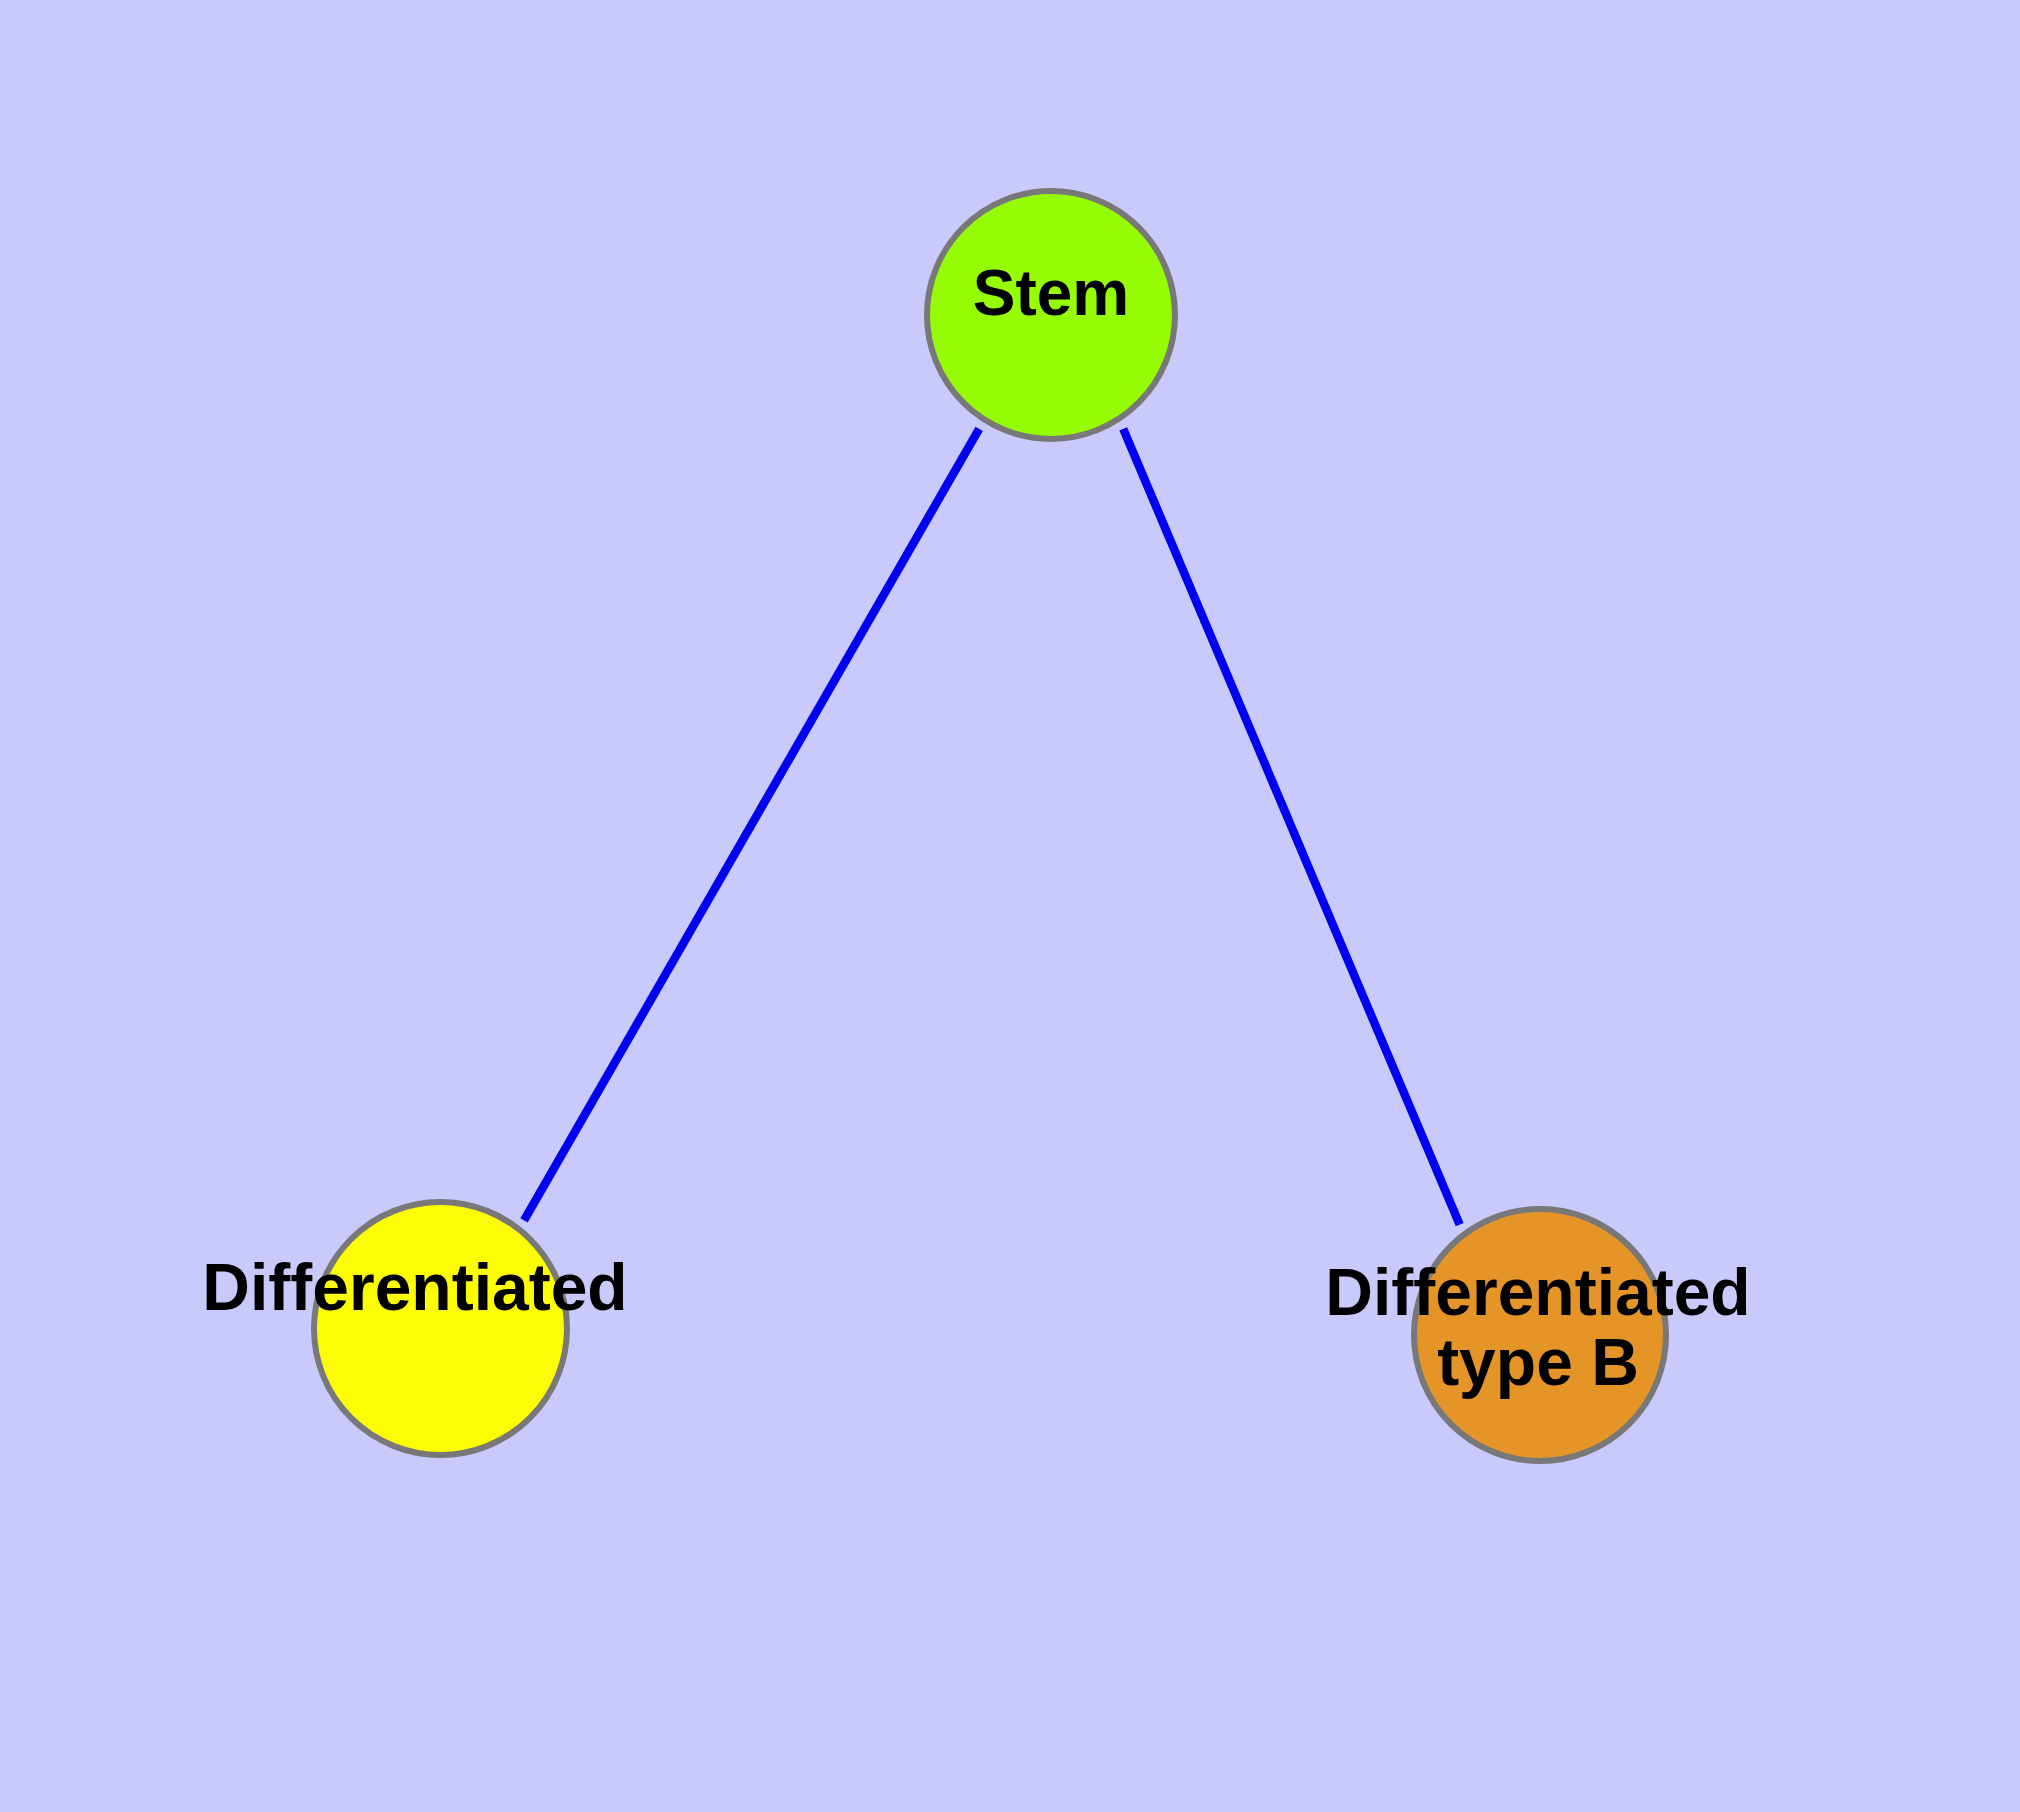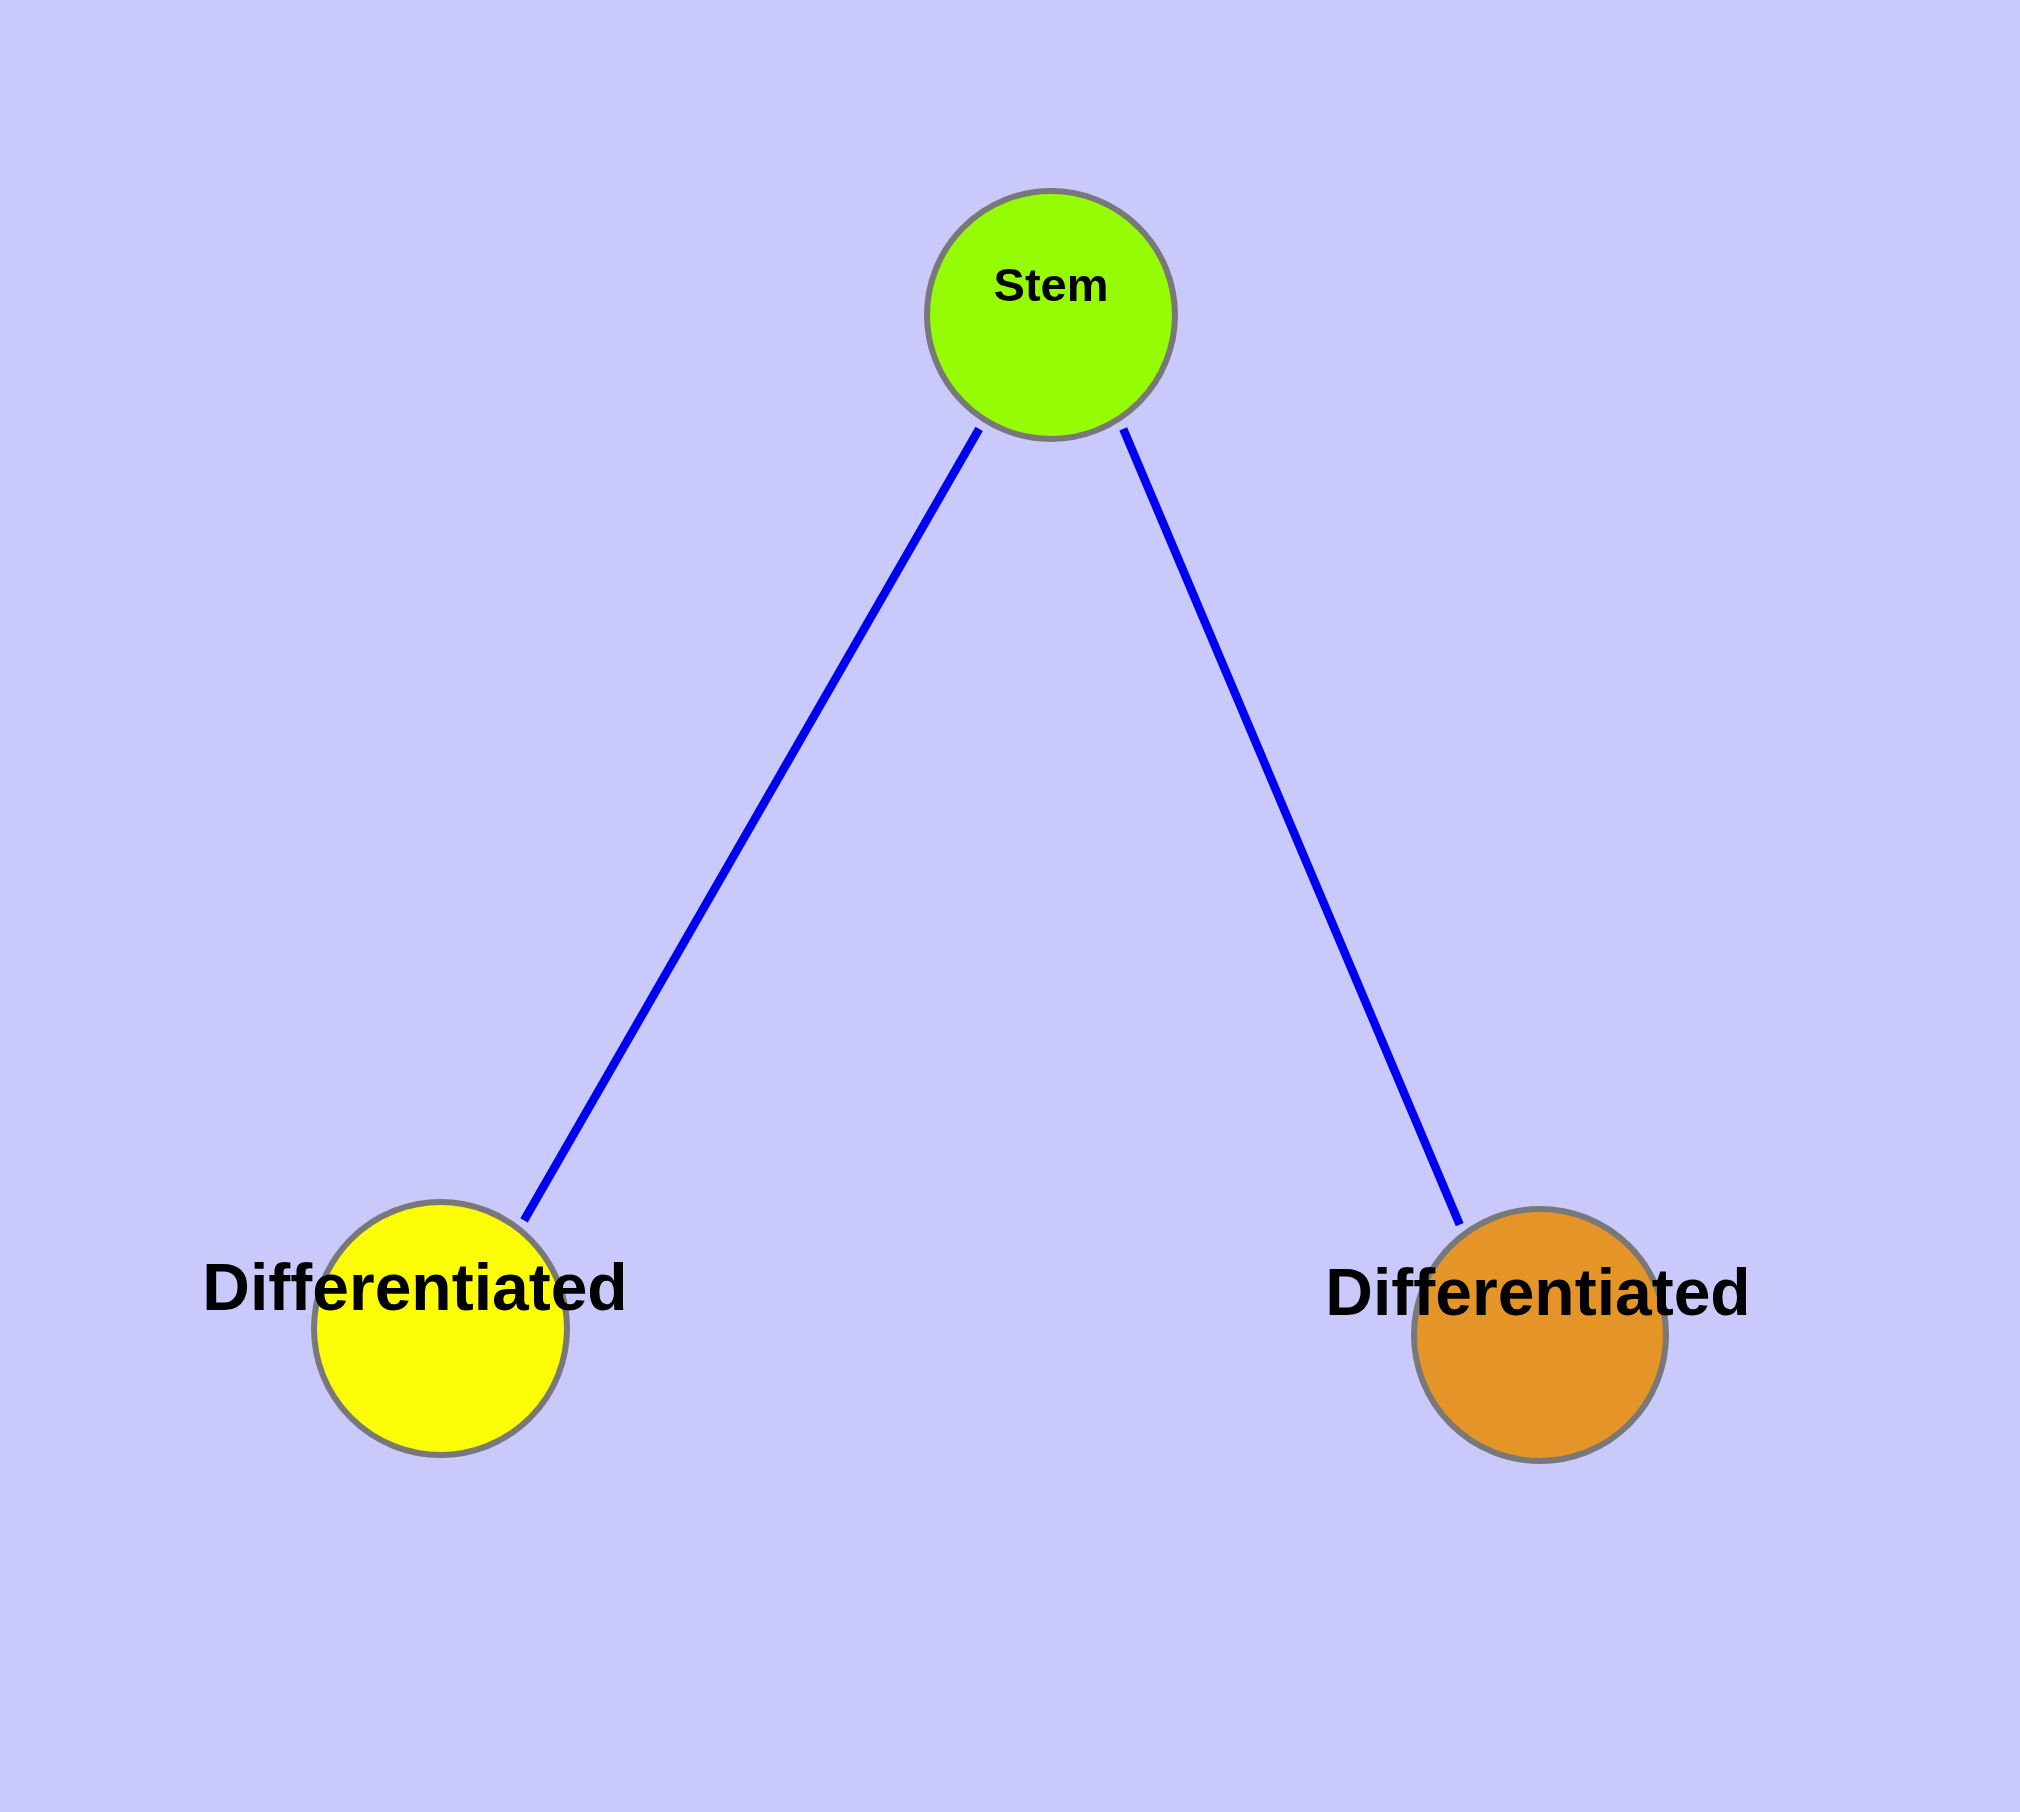--- a/index.html
+++ b/index.html
@@ -91,28 +91,29 @@
 <div id="canvas">
 
   <div id="bg-rect" style="background: rgb(201, 201, 251);"></div>
 
   <svg id="edge-layer" viewBox="0 0 2384 2138">
     <line x1="1155" y1="506" x2="618" y2="1440" stroke="#0000f0" stroke-width="10" stroke-linecap="butt"></line>
     <line x1="1325" y1="506" x2="1722" y2="1445" stroke="#0000f0" stroke-width="10" stroke-linecap="butt"></line>
   </svg>
 
   <div class="node" id="node-stem" style="background: rgb(149, 252, 5); border-color: rgb(120, 120, 120); border-width: 6.8px;"></div>
-  <div class="node-label" id="label-stem" style="color: rgb(0, 0, 0); font-size: 47px;">
+  <div class="node-label" id="label-stem" style="color: rgb(0, 0, 0); font-size: 64px;">
     <div>Stem</div>
   </div>
 
   <div class="node" id="node-type-a" style="background: rgb(252, 252, 5); border-color: rgb(120, 120, 120); border-width: 6.8px;"></div>
   <div class="node-label" id="label-type-a" style="color: rgb(0, 0, 0); font-size: 66px;">
     <div>Differentiated</div>
   </div>
 
   <div class="node" id="node-type-b" style="background: rgb(229, 149, 40); border-color: rgb(120, 120, 120); border-width: 6.8px;"></div>
   <div class="node-label" id="label-type-b" style="color: rgb(0, 0, 0); font-size: 66px;">
     <div>Differentiated</div>
+    <div>type B</div>
   </div>
 
 </div>
 
 
 </body></html>

